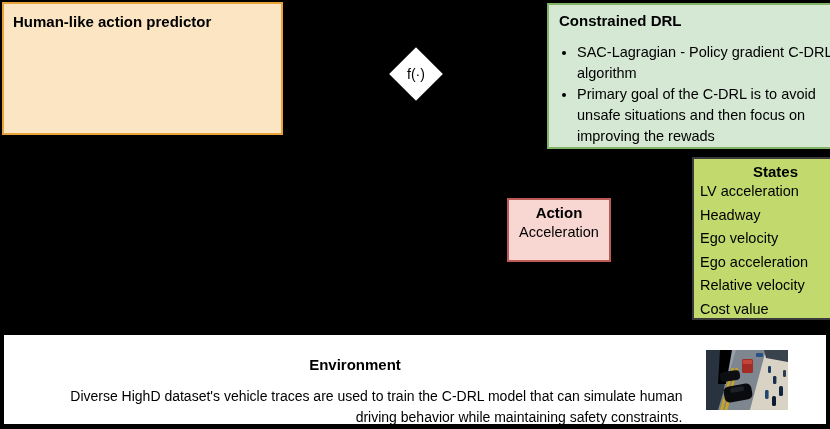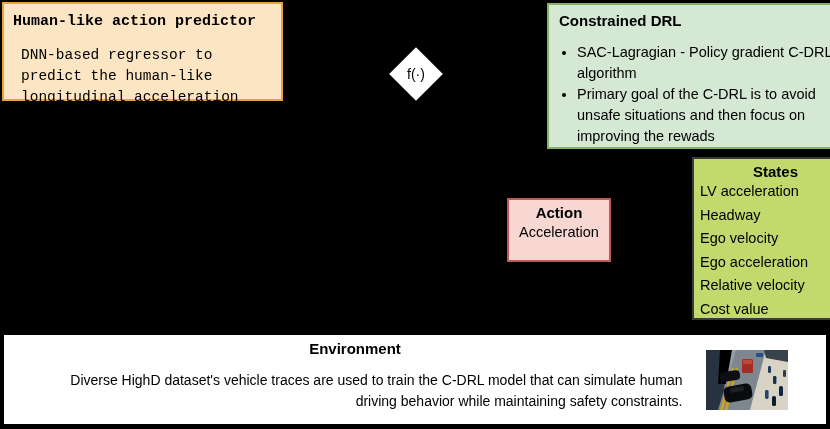--- a/index.html
+++ b/index.html
@@ -3,22 +3,22 @@
 <meta charset="utf-8">
 <style>
   html,body{margin:0;padding:0;background:#000;}
   .canvas{
     position:relative;width:830px;height:429px;background:#000;
     overflow:hidden;font-family:"Liberation Sans",sans-serif;color:#000;
   }
   .box{position:absolute;box-sizing:border-box;}
 
   
-  .predictor{left:2px;top:2px;width:281px;height:99px;
-    background:#FCE5C3;border:2px solid #E8A33B;font-family:Liberation Mono, monospace;}
+  .predictor{left:2px;top:2px;width:281px;height:133px;
+    background:#FCE5C3;border:2px solid #E8A33B;}
   .predictor .title{font-weight:bold;font-size:15px;margin:9px 8px 0 9px;}
   .predictor .body{font-size:14.5px;line-height:21px;margin:15px 6px 0 17px;width:252px;}
 
   
   .diamond-wrap{position:absolute;left:390px;top:47px;width:52px;height:54px;}
   .diamond{position:absolute;left:7px;top:8px;width:38px;height:38px;
     background:#ffffff;transform:rotate(45deg);}
   .diamond-label{position:absolute;inset:0;display:flex;align-items:center;
     justify-content:center;font-size:14px;}
 
@@ -37,33 +37,32 @@
 
   
   .action{left:507px;top:198px;width:104px;height:64px;
     background:#F8D7D3;border:2px solid #BE5A55;text-align:center;}
   .action .title{font-weight:bold;font-size:15px;line-height:20px;margin-top:3px;}
   .action .body{font-size:14.5px;line-height:18px;}
 
   
   .environment{left:2px;top:333px;width:826px;height:93px;
     background:#ffffff;border:2px solid #000;display:flex;align-items:stretch;}
-  .env-text{flex:1;display:flex;flex-direction:column;align-items:center;padding-top:5px;}
+  .env-text{flex:1;display:flex;flex-direction:column;align-items:center;padding-top:21px;}
   .env-title{font-weight:bold;font-size:15px;}
   .env-body{font-size:14px;line-height:21px;text-align:right;max-width:655px;margin-top:13px;}
   .env-image{flex:none;width:82px;height:60px;margin:15px 38px 0 0;overflow:hidden;}
 </style>
 </head>
 <body>
 
 <div class="canvas">
 
   <div class="box predictor">
     <div class="title">Human-like action predictor</div>
-    <div class="body">DNN-based regressor to predict the human-like longitudinal acceleration for the current situation</div>
   </div>
 
   <div class="diamond-wrap">
     <div class="diamond"></div>
     <div class="diamond-label">f(·)</div>
   </div>
 
   <div class="box cdrl">
     <div class="title">Constrained DRL</div>
     <ul>

